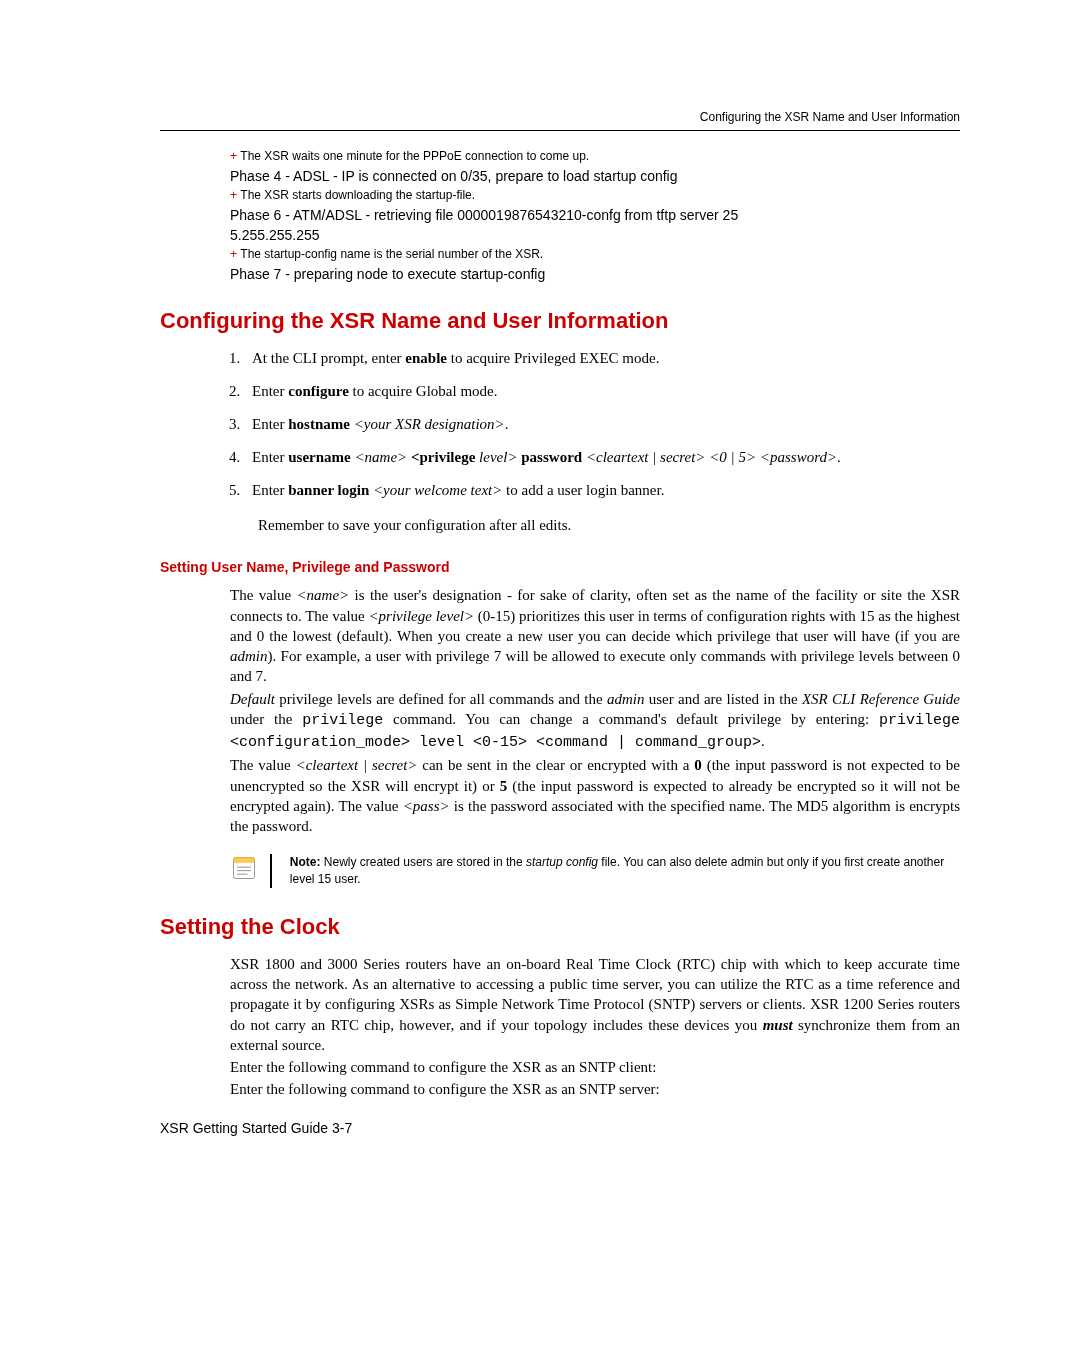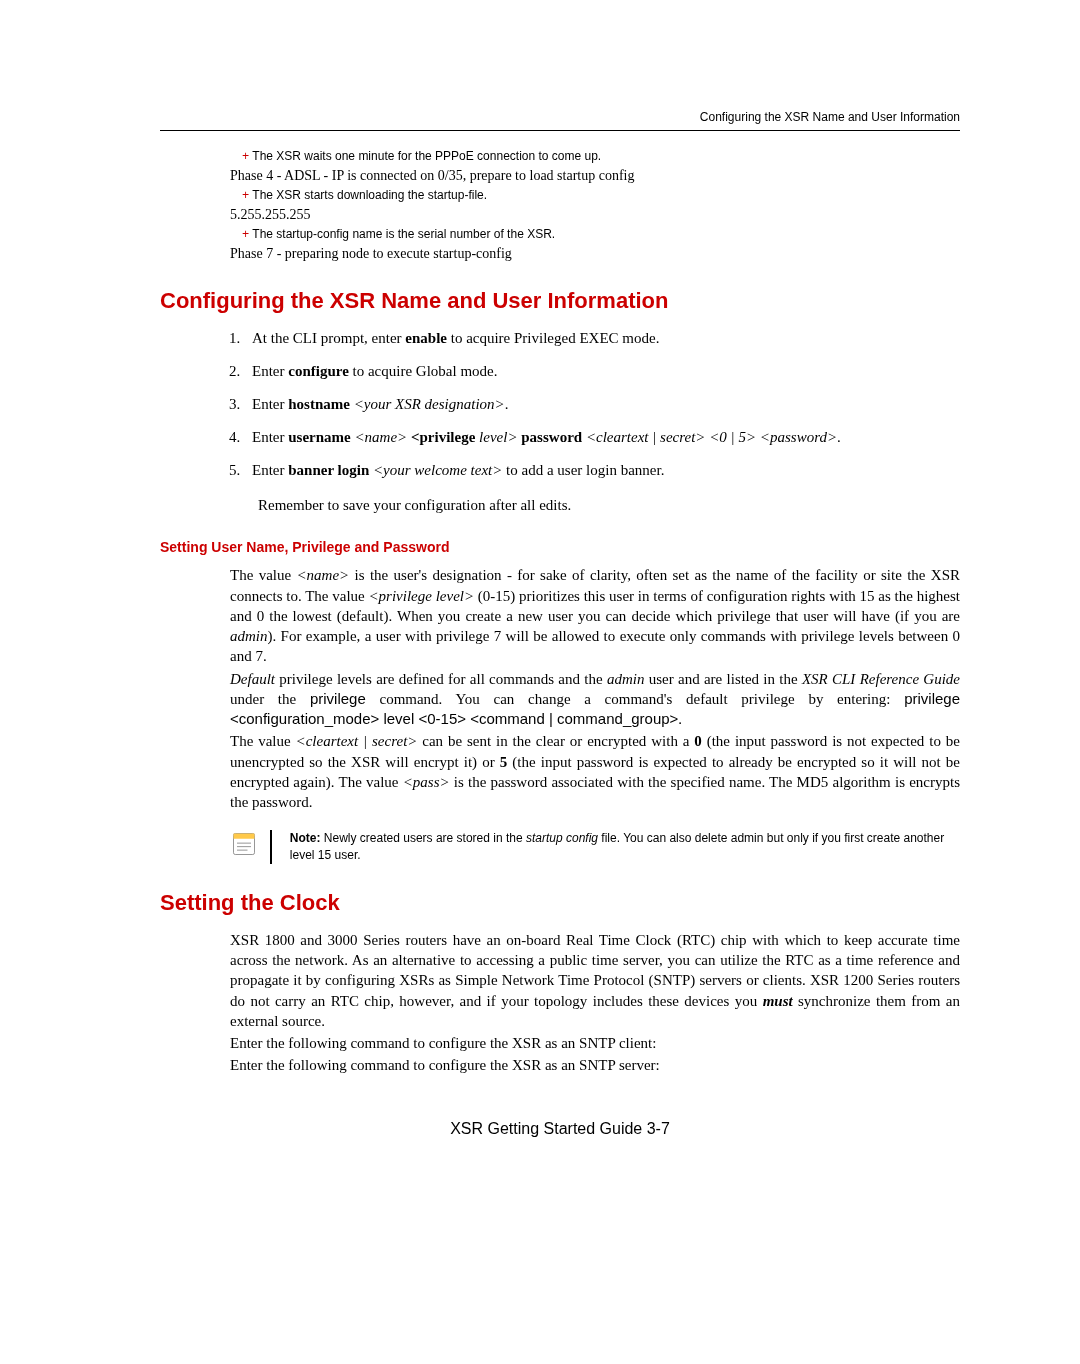--- a/index.html
+++ b/index.html
@@ -23,29 +23,29 @@
   }
   .hr {
     border: none;
     border-top: 1px solid #000;
     margin: 0 0 18px 0;
   }
   .indent-block {
     margin-left: 70px;
   }
   .mono {
-    font-family: Liberation Serif, serif;
+    font-family: Liberation Sans, sans-serif;
     font-size: 14px;
     white-space: pre-wrap;
     margin: 4px 0;
   }
   .annot {
     font-family: Arial, Helvetica, sans-serif;
     font-size: 12px;
-    margin: 4px 12px;
+    margin: 4px 0;
   }
   .plus { color: #cc0000; font-family: "Courier New", monospace; }
   h2.red {
     font-family: Arial, Helvetica, sans-serif;
     font-weight: bold;
     color: #cc0000;
     font-size: 22px;
     margin: 26px 0 14px 0;
   }
   h3.red {
@@ -70,21 +70,21 @@
     margin-top: 16px;
     font-size: 15px;
   }
   .body {
     font-size: 15px;
     line-height: 1.35;
     text-align: justify;
   }
   .body p { margin: 2px 0; }
   .inline-mono {
-    font-family: Liberation Sans, sans-serif;
+    font-family: Liberation Mono, monospace;
   }
   .note-row {
     display: flex;
     margin: 18px 0 6px 70px;
     align-items: flex-start;
     gap: 12px;
   }
   .note-icon {
     width: 28px;
     height: 28px;
@@ -96,37 +96,38 @@
     align-self: stretch;
   }
   .note-text {
     font-family: Arial, Helvetica, sans-serif;
     font-size: 12px;
     line-height: 1.4;
     padding-left: 6px;
   }
   .footer {
     font-family: Arial, Helvetica, sans-serif;
-    font-size: 16px;
-    text-align: center;
-    margin-top: 44px;
+    font-size: 14px;
+    text-align: left;
+    margin-top: 20px;
   }
 </style>
 </head>
 <body>
 
 <div class="page">
 
   <div class="topright">Configuring the XSR Name and User Information</div>
   <hr class="hr">
 
   <div class="indent-block">
     <div class="annot"><span class="plus">+</span>  <span>The XSR waits one minute for the PPPoE connection to come up.</span></div>
     <div class="mono">Phase 4 - ADSL - IP is connected on 0/35, prepare to load startup config</div>
     <div class="annot"><span class="plus">+</span>  <span>The XSR starts downloading the startup-file.</span></div>
+    <div class="mono">Phase 6 - ATM/ADSL - retrieving file 0000019876543210-confg from tftp server 25</div>
     <div class="mono">5.255.255.255</div>
     <div class="annot"><span class="plus">+</span>  <span>The startup-config name is the serial number of the XSR.</span></div>
     <div class="mono">Phase 7 - preparing node to execute startup-config</div>
   </div>
 
   <h2 class="red">Configuring the XSR Name and User Information</h2>
 
   <ol class="steps">
     <li><span>At the CLI prompt, enter </span><b>enable</b><span> to acquire Privileged EXEC mode.</span></li>
     <li><span>Enter </span><b>configure</b><span> to acquire Global mode.</span></li>

